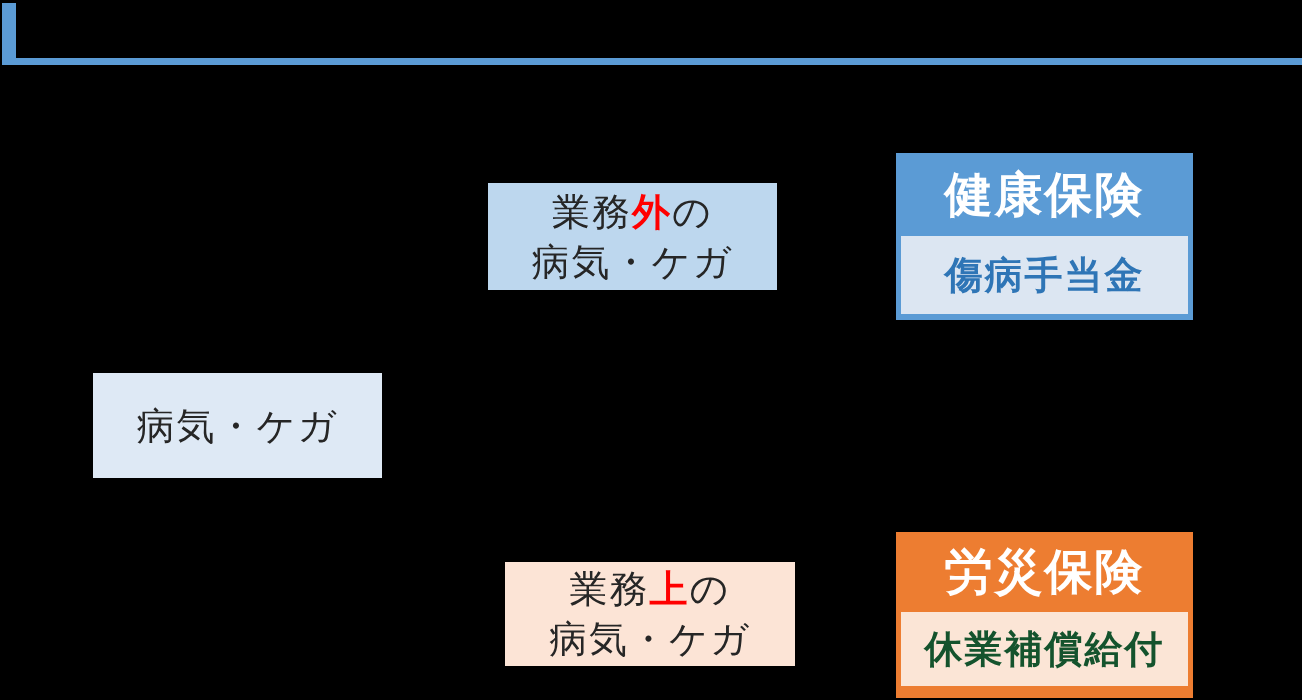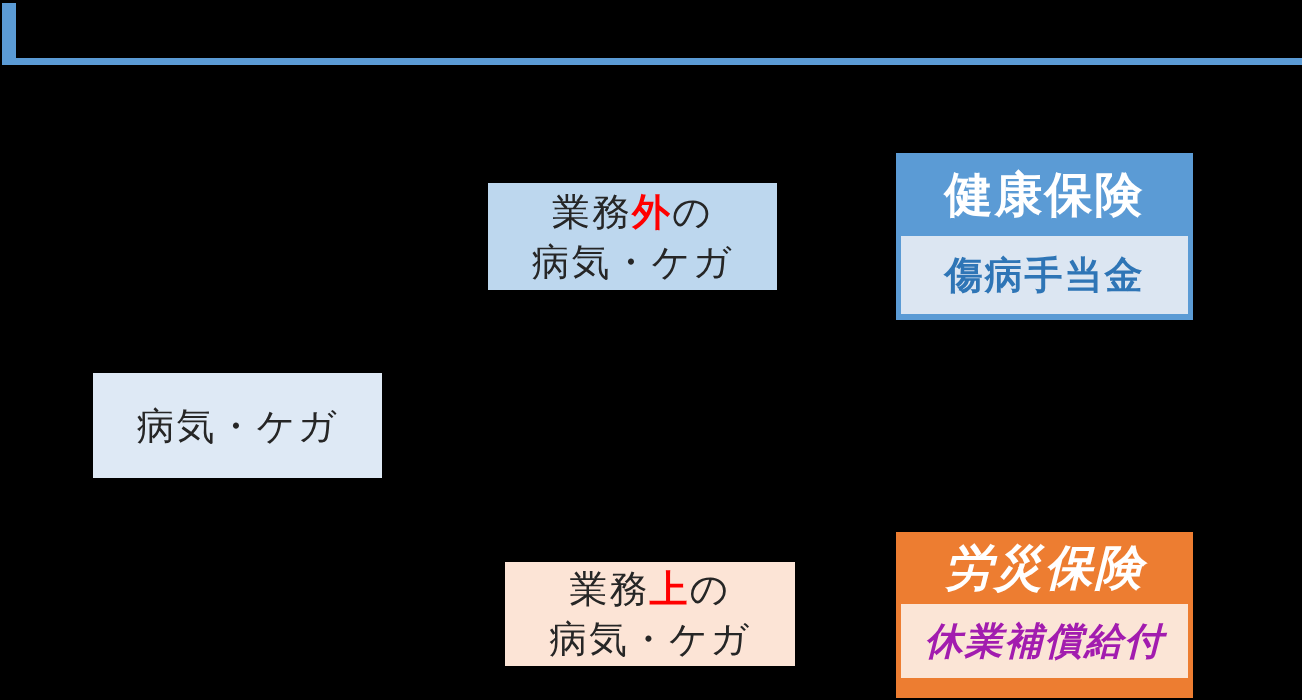--- a/index.html
+++ b/index.html
@@ -49,37 +49,37 @@
     left: 489px; top: 562px; width: 290px; height: 104px;
     background: #FCE4D6;
     margin-left: 16px;
   }
 
   .insurance-box {
     position: absolute; width: 297px; height: 167px;
     display: flex; flex-direction: column;
   }
   .health-box  { left: 896px; top: 153px; background: #5B9BD5; }
-  .rousai-box  { left: 896px; top: 532px; height: 166px; background: #ED7D31; font-style: italic; }
+  .rousai-box  { left: 896px; top: 532px; height: 166px; background: #ED7D31; }
 
   .ins-header {
     flex: 1 1 auto;
     display: flex; align-items: center; justify-content: center;
     color: #FFFFFF; font-weight: bold; font-size: 48px;
     letter-spacing: 2px; white-space: nowrap;
   }
   .benefit {
     flex: 0 0 auto;
     margin: 0 5px 6px 5px; height: 78px;
     display: flex; align-items: center; justify-content: center;
     font-weight: bold; font-size: 38px;
     letter-spacing: 2px; white-space: nowrap;
   }
   .health-box .benefit { background: #DCE6F2; color: #2E75B6; }
-  .rousai-box .benefit { background: #FBE5D6; color: #a21caf; height: 74px; margin-bottom: 20px; }
+  .rousai-box .benefit { background: #FBE5D6; color: #14532d; height: 74px; margin-bottom: 12px; }
 </style>
 </head>
 <body>
 
 <div class="stage">
 
   <div class="accent-bar"></div>
   <div class="title-rule"></div>
 
   <div class="box employee-box">

